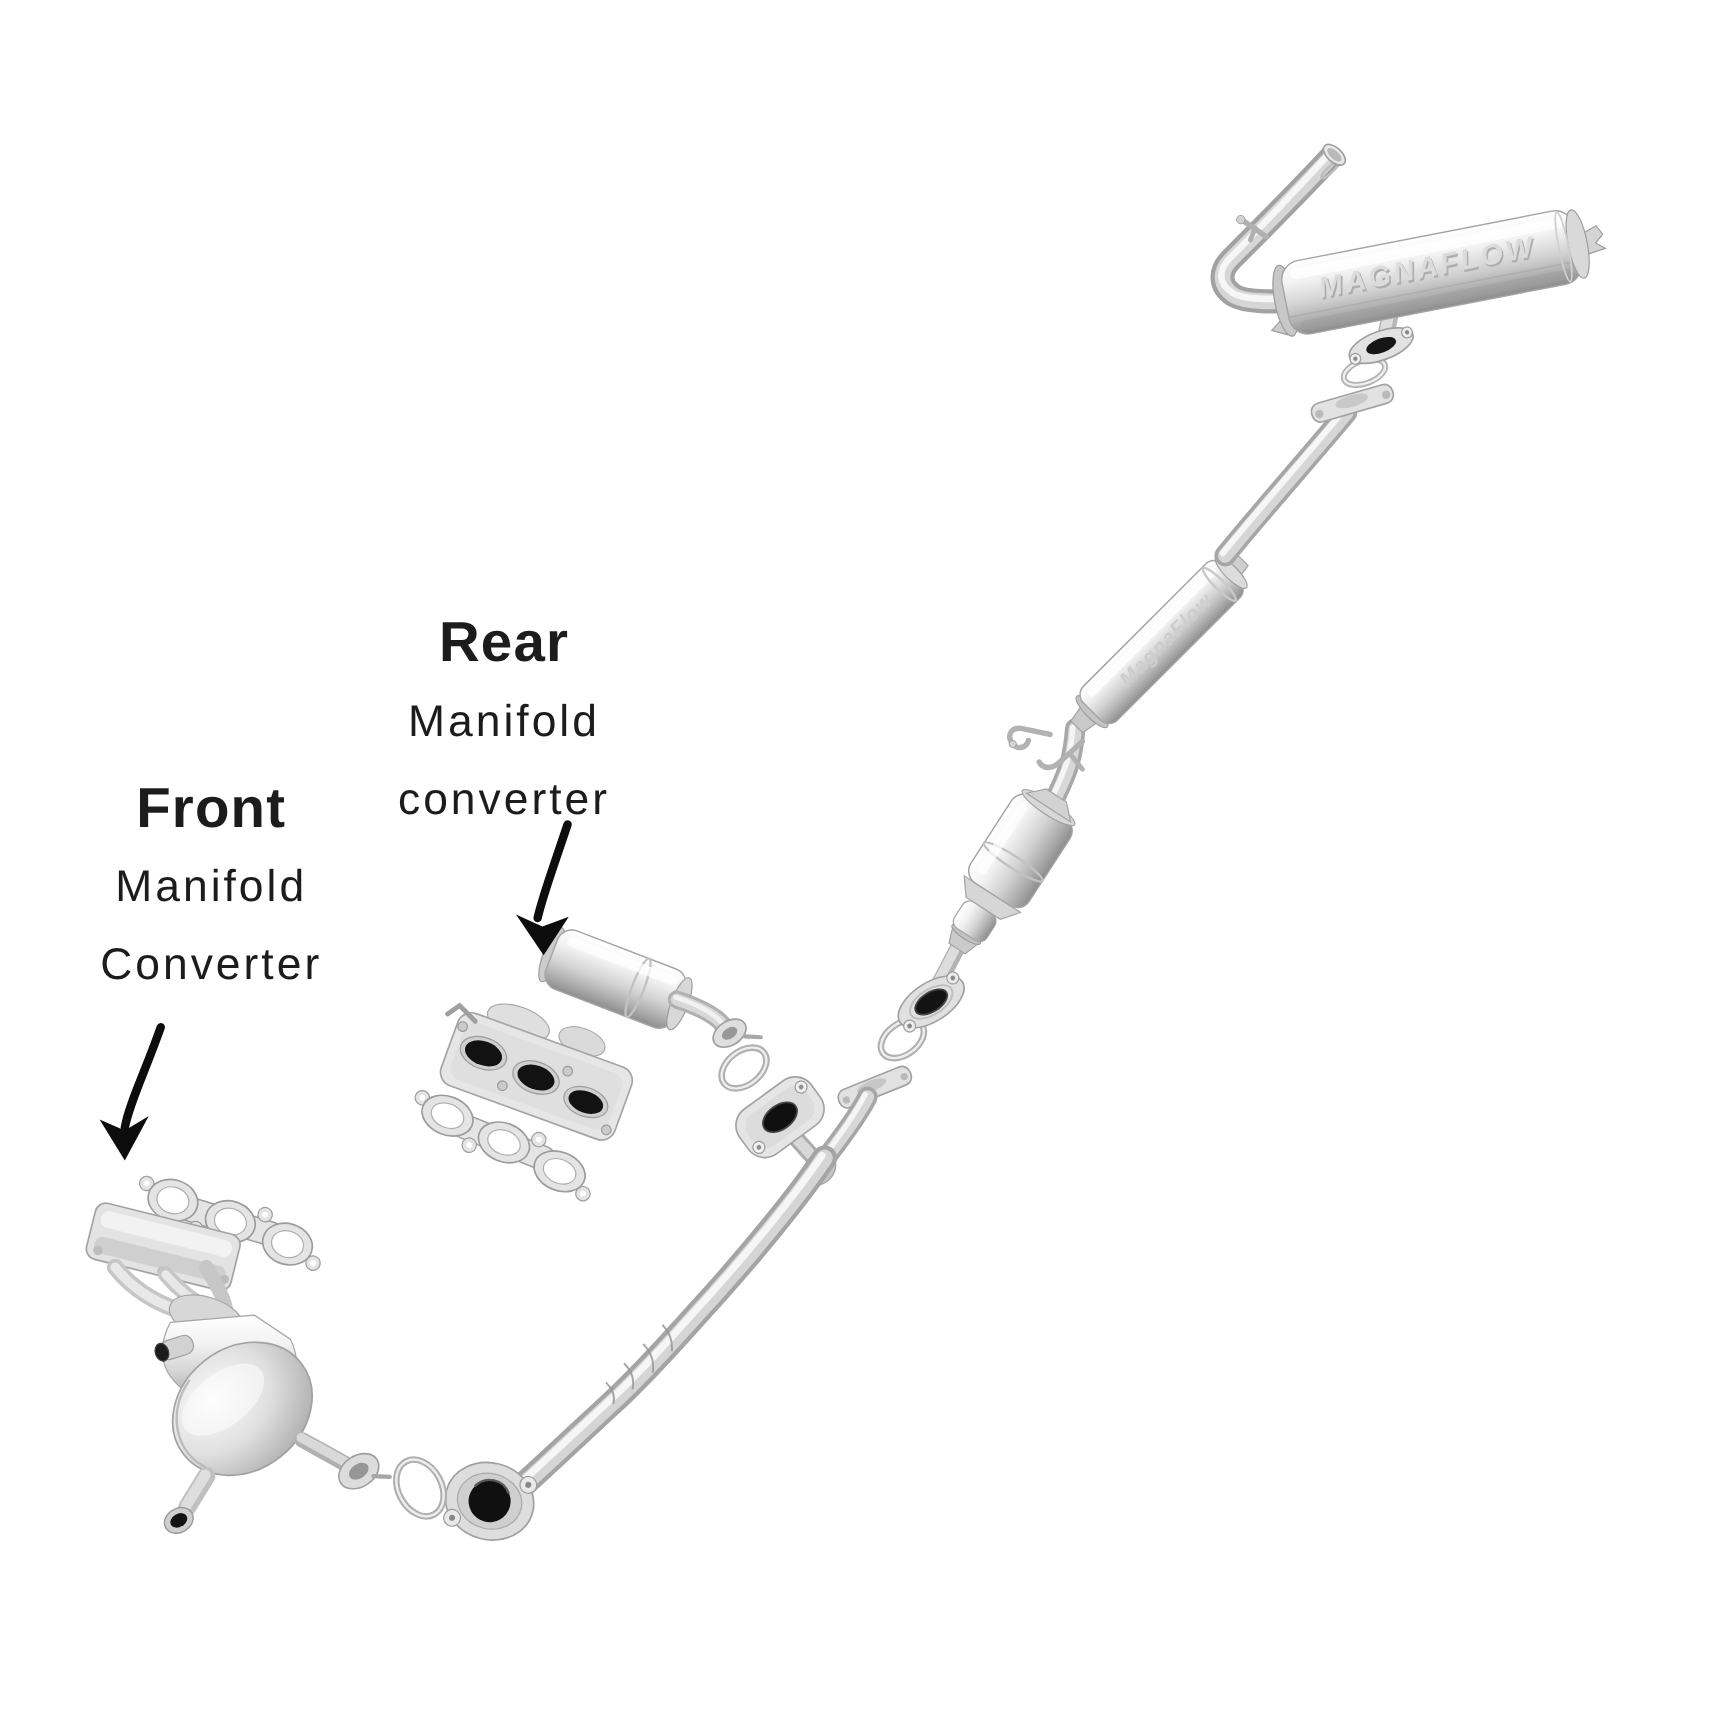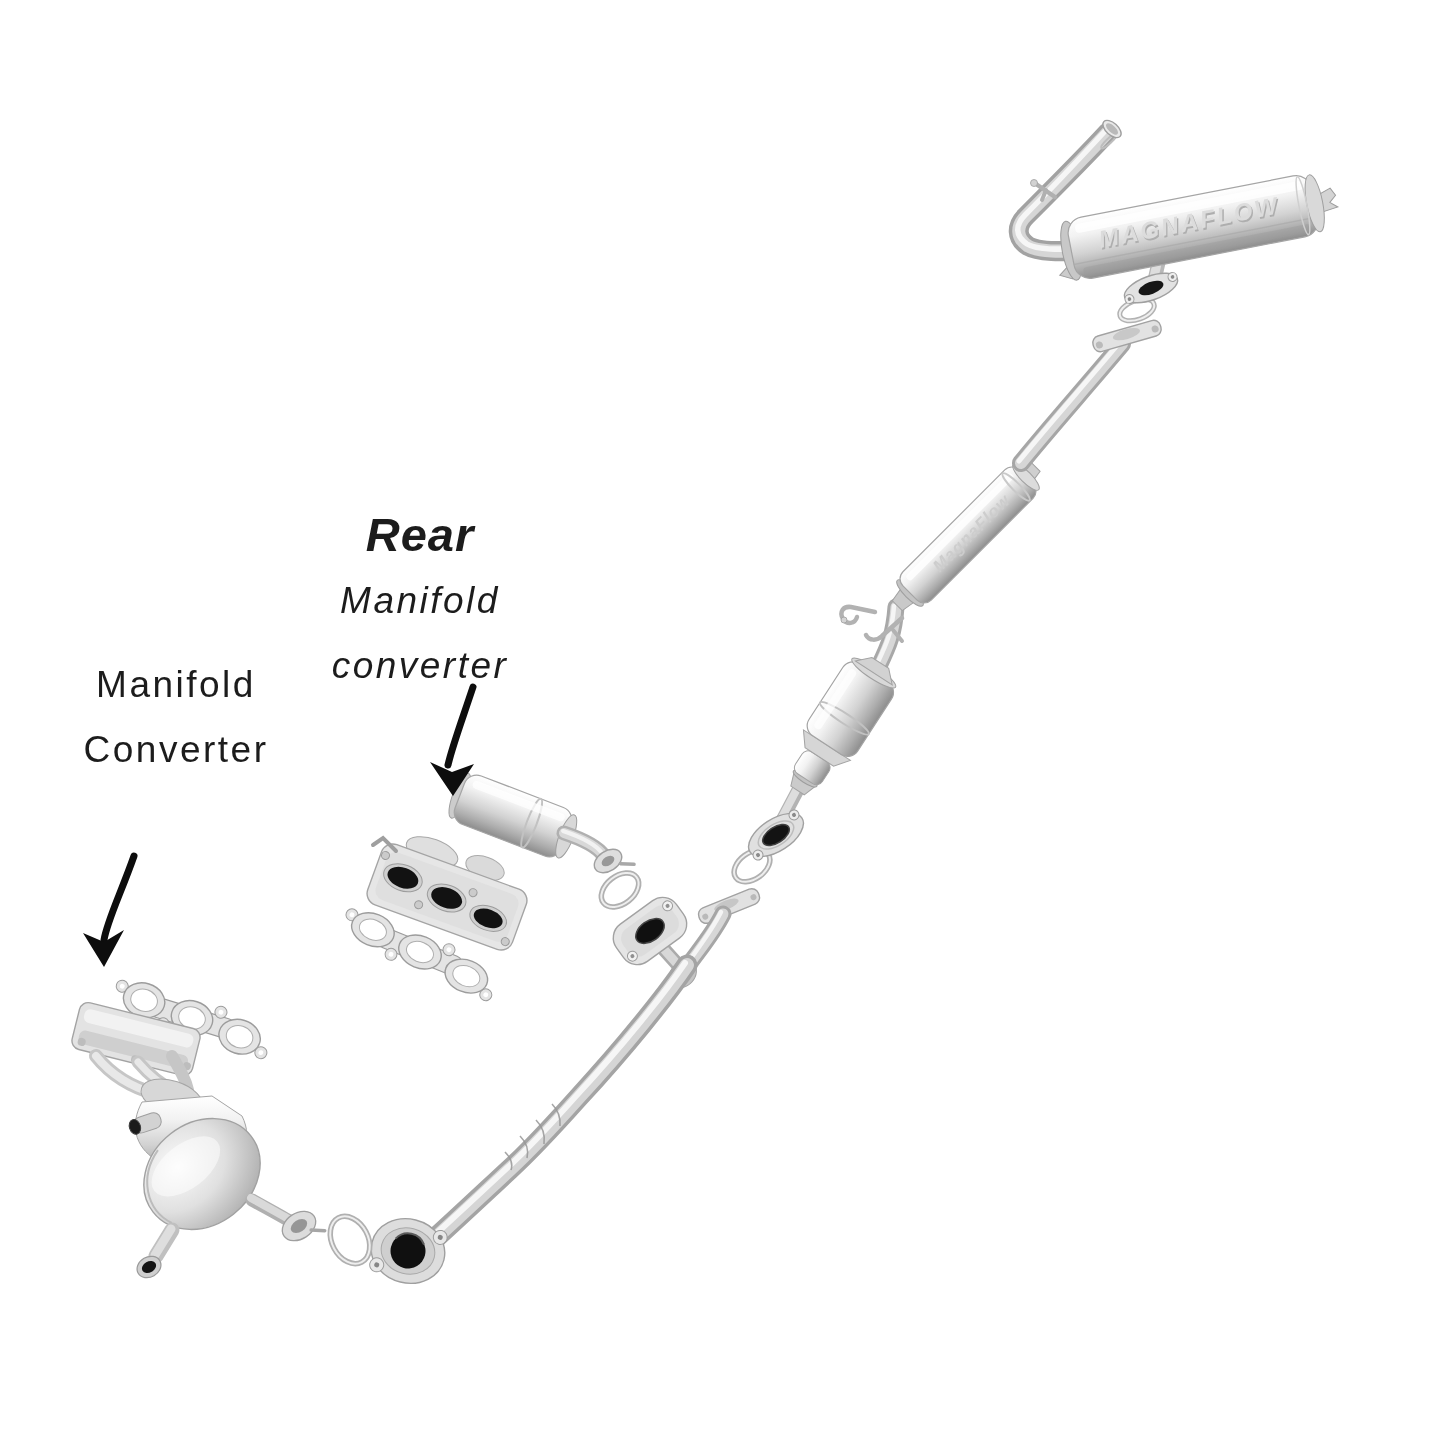--- a/index.html
+++ b/index.html
@@ -328,23 +328,24 @@
   <g>
     <path d="M 473,687 C 461,723 452,747 448,765" fill="none" stroke-width="7" stroke-linecap="round" stroke="#0d0d0d"></path>
     <polygon points="453,796 430,762 452,772 474,764" fill="#0d0d0d"></polygon>
   </g>
   <g>
     <path d="M 134,856 C 121,893 107,921 104,940" fill="none" stroke-width="7" stroke-linecap="round" stroke="#0d0d0d"></path>
     <polygon points="104,967 83,933 104,942 124,930" fill="#0d0d0d"></polygon>
   </g>
 </svg>
 
-<div class="label-block" style="left:285px;top:508px;width:270px;font-style:italic;">
+<div class="label-block" style="left:285px;top:508px;width:270px;">
   <p class="label-title">Rear</p>
   <p class="label-line">Manifold</p>
   <p class="label-line">converter</p>
 </div>
 <div class="label-block" style="left:38px;top:646px;width:276px;">
+  <p class="label-title">Front</p>
   <p class="label-line">Manifold</p>
   <p class="label-line">Converter</p>
 </div>
 
 </div>
 
 </body></html>

